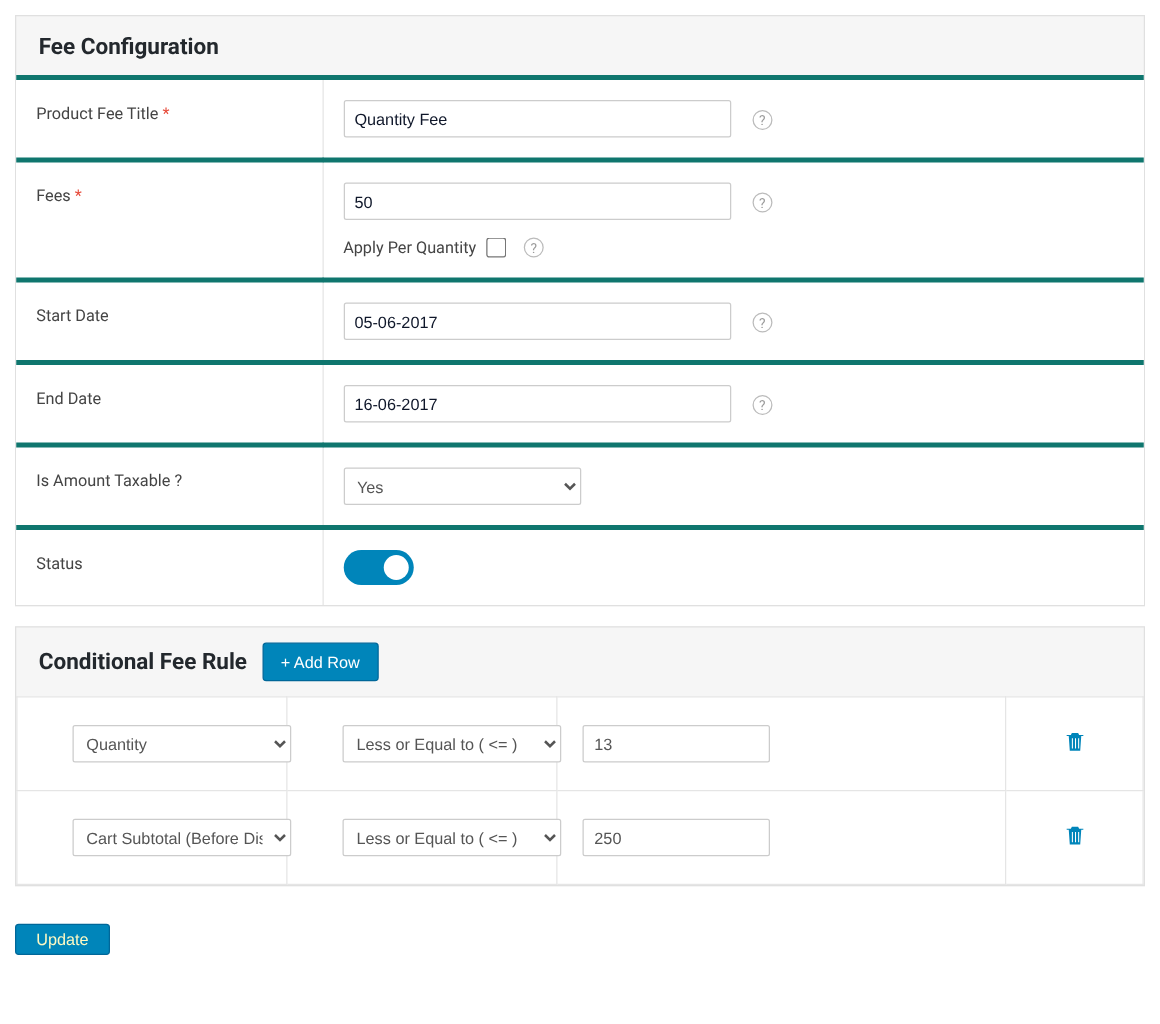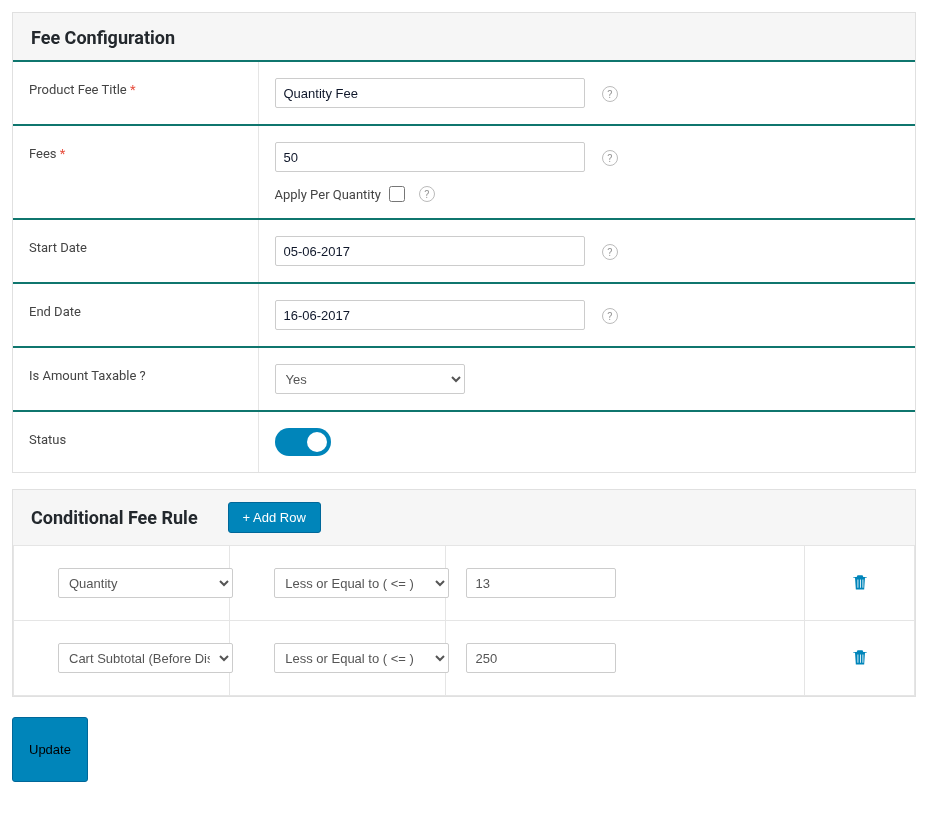--- a/index.html
+++ b/index.html
@@ -19,21 +19,21 @@
       font-size: 18px;
       font-weight: 700;
       color: #23282d;
       padding: 14px 18px 12px;
     }
     .form-table {
       width: 100%;
       border-collapse: collapse;
       background: #fff;
     }
-    .form-table tr { border-top: 2px solid #0f766e; }
+    .form-table tr { border-top: 4px solid #0f766e; }
     .form-table th {
       width: 245px;
       text-align: left;
       font-weight: 400;
       vertical-align: top;
       padding: 20px 16px;
       border-right: 1px solid #e5e5e5;
       background: #fff;
       color: #444;
     }
@@ -90,21 +90,21 @@
       cursor: pointer;
     }
     .toggle::after {
       content: "";
       position: absolute;
       right: 4px; top: 4px;
       width: 20px; height: 20px;
       background: #fff;
       border-radius: 50%;
     }
-    .section-header { display: flex; align-items: center; padding: 12px 18px 12px; gap: 30px; }
+    .section-header { display: flex; align-items: center; padding: 12px 18px 12px; gap: 12px; }
     .section-header h2 { font-size: 18px; font-weight: 700; color: #23282d; }
     .btn-primary {
       background: #0085ba;
       border: 1px solid #006799;
       color: #fff;
       padding: 7px 14px;
       border-radius: 3px;
       font-size: 13px;
       cursor: pointer;
     }
@@ -142,26 +142,26 @@
       padding: 0 8px;
       font-size: 13px;
       color: #555;
       background: #fff;
     }
     .trash-icon { color: #0085ba; cursor: pointer; display: inline-flex; }
     .trash-icon svg { width: 20px; height: 22px; }
     .update-btn {
       background: #0085ba;
       border: 1px solid #006799;
-      color: #000000;
-      padding: 24px 16px;
+      color: #fef9c3;
+      padding: 4px 16px;
       border-radius: 3px;
       font-size: 13px;
       cursor: pointer;
-      margin-top: 4px;
+      margin-top: 14px;
     }
   </style>
 </head>
 <body>
 
 
 
 <div class="panel">
   <div class="panel-title">Fee Configuration</div>
 

